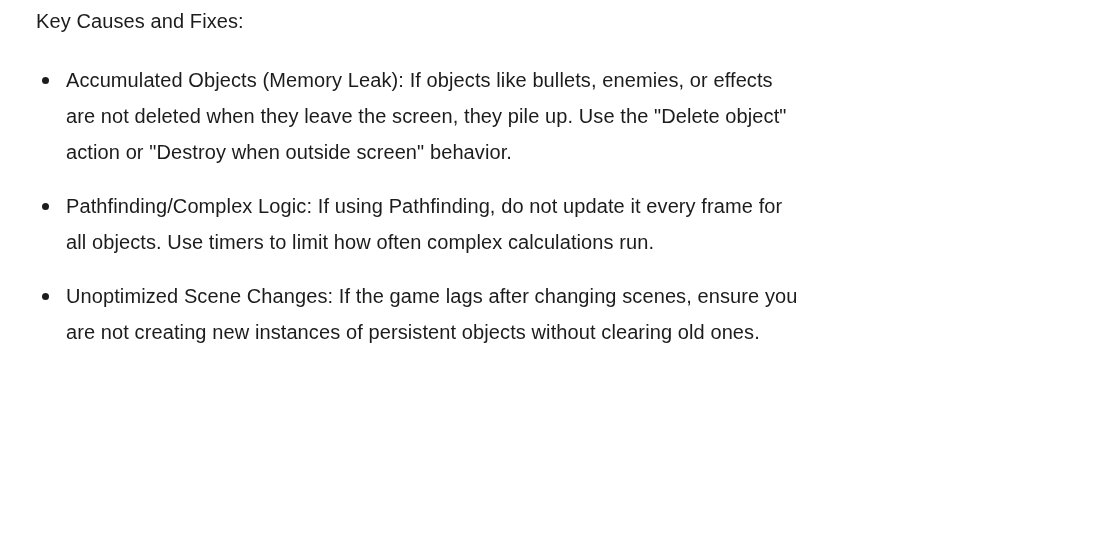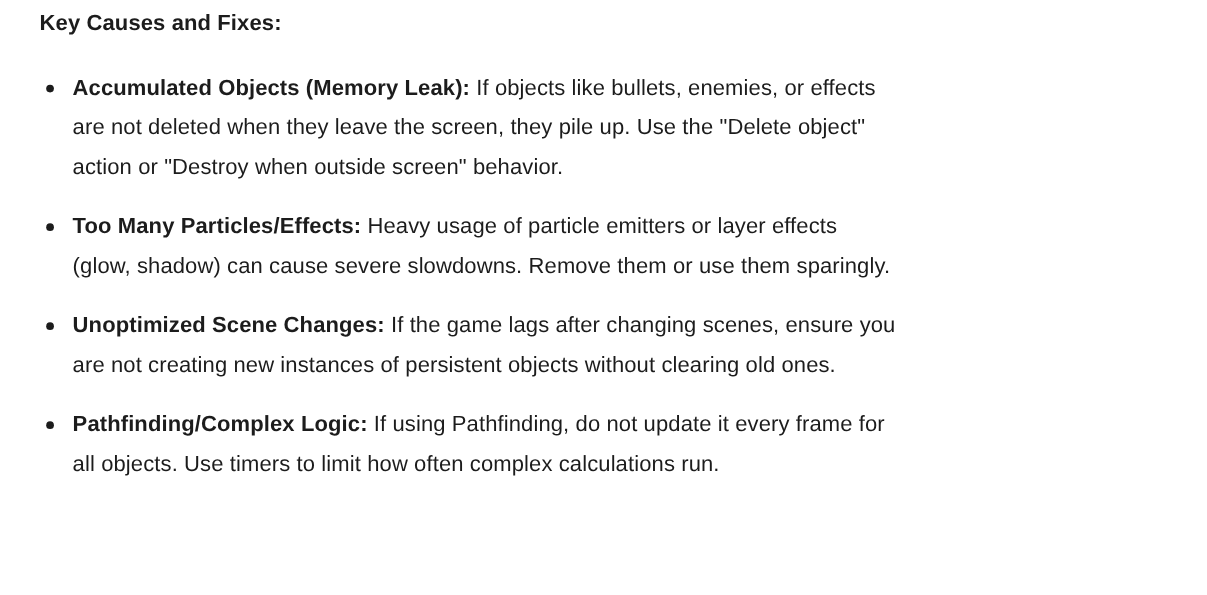--- a/index.html
+++ b/index.html
@@ -10,21 +10,21 @@
     color: #1c1c1c;
     font-family: "Liberation Sans", sans-serif;
     overflow: hidden;
   }
   .content {
     padding: 6px 0 0 36px;
     width: 1020px;
   }
   .heading {
     font-size: 20px;
-    font-weight: 700;
+    font-weight: 400;
     line-height: 30px;
     margin: 0;
     letter-spacing: 0.1px;
   }
   ul.cause-list {
     margin: 26px 0 0 0;
     padding: 0 0 0 30px;
     list-style: none;
     width: 940px;
   }
@@ -37,21 +37,21 @@
   ul.cause-list > li + li { margin-top: 18px; }
   ul.cause-list > li > .bullet-dot {
     position: absolute;
     left: -24px;
     top: 15px;
     width: 7px;
     height: 7px;
     border-radius: 50%;
     background: #1c1c1c;
   }
-  .item-bold { font-weight: 700; }
+  .item-bold { font-weight: 400; }
   .item-text { white-space: pre-line; }
   .citation-chip {
     display: inline-flex;
     align-items: center;
     gap: 8px;
     margin-left: 9px;
     padding: 3px 14px 3px 4px;
     background: #e9edf8;
     border-radius: 16px;
     font-size: 15.5px;
@@ -79,20 +79,18 @@
 </head>
 <body>
 
 <div class="content">
   <p class="heading">Key Causes and Fixes:</p>
 
   <ul class="cause-list">
     <li><span class="bullet-dot"></span><span class="item-bold">Accumulated Objects (Memory Leak):</span><span class="item-text"> If objects like bullets, enemies, or effects
 are not deleted when they leave the screen, they pile up. Use the "Delete object"
 action or "Destroy when outside screen" behavior.</span></li>
-    <li><span class="bullet-dot"></span><span class="item-bold">Too Many Particles/Effects:</span><span class="item-text"> Heavy usage of particle emitters or layer effects
-(glow, shadow) can cause severe slowdowns. Remove them or use them sparingly.</span></li>
+    <li><span class="bullet-dot"></span><span class="item-bold">Pathfinding/Complex Logic:</span><span class="item-text"> If using Pathfinding, do not update it every frame for
+all objects. Use timers to limit how often complex calculations run.</span></li>
     <li><span class="bullet-dot"></span><span class="item-bold">Unoptimized Scene Changes:</span><span class="item-text"> If the game lags after changing scenes, ensure you
 are not creating new instances of persistent objects without clearing old ones.</span></li>
-    <li><span class="bullet-dot"></span><span class="item-bold">Pathfinding/Complex Logic:</span><span class="item-text"> If using Pathfinding, do not update it every frame for
-all objects. Use timers to limit how often complex calculations run.</span></li>
   </ul>
 </div>
 
 </body></html>

